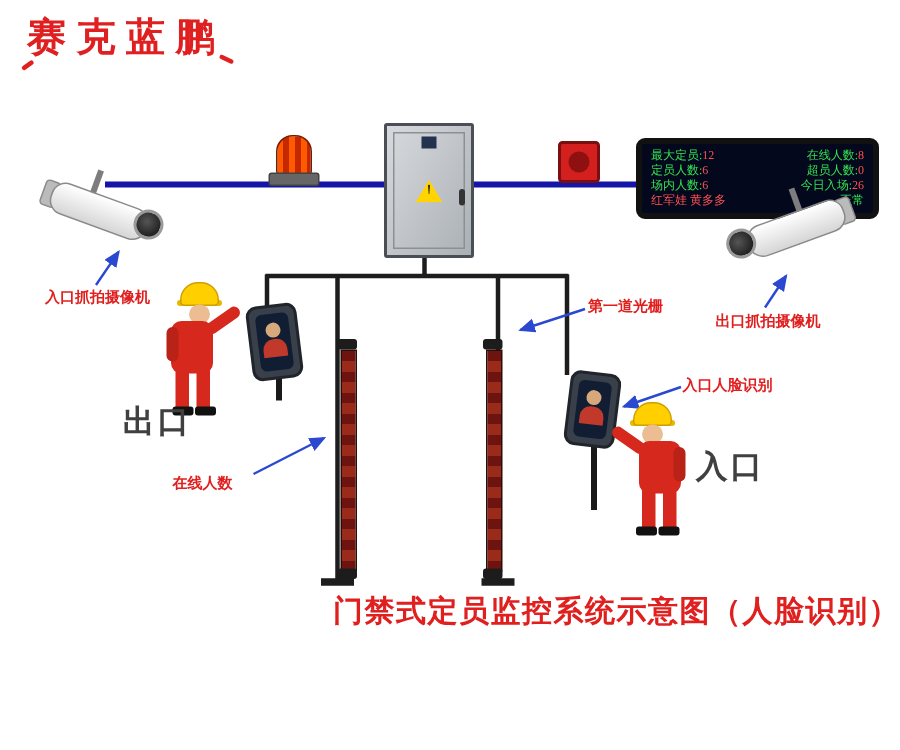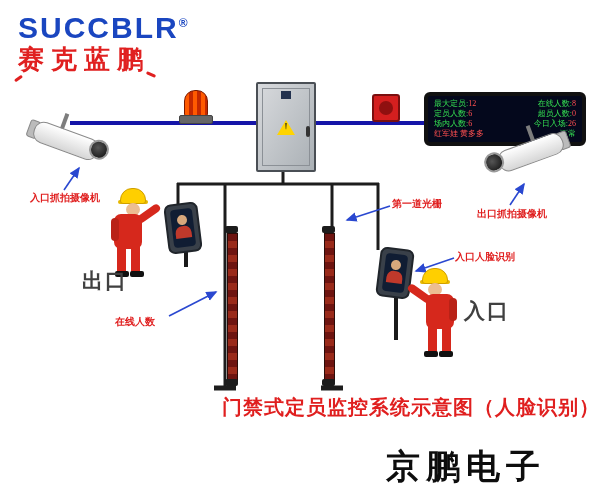--- a/index.html
+++ b/index.html
@@ -139,21 +139,20 @@
     <line class="foot" x1="214" y1="388" x2="236" y2="388"></line>
     <line class="foot" x1="321" y1="388" x2="343" y2="388"></line>
     <line class="arrow" x1="64" y1="190" x2="79" y2="168" marker-end="url(#arw)"></line>
     <line class="arrow" x1="169" y1="316" x2="216" y2="292" marker-end="url(#arw)"></line>
     <line class="arrow" x1="390" y1="206" x2="347" y2="220" marker-end="url(#arw)"></line>
     <line class="arrow" x1="454" y1="258" x2="416" y2="271" marker-end="url(#arw)"></line>
     <line class="arrow" x1="510" y1="205" x2="524" y2="184" marker-end="url(#arw)"></line>
   </svg>
 
   <div id="logo" class="abs">
-    <div class="logo-en"><span>SUCCBLR</span><sup>®</sup></div>
     <div style="position:relative">
       <div id="stroke1" class="logo-stroke"></div>
       <div id="stroke2" class="logo-stroke"></div>
       <div class="logo-cn">赛克蓝鹏</div>
     </div>
   </div>
 
   <div id="led" class="abs">
     <div class="led-row">
       <span><span class="lbl">最大定员:</span><span class="val">12</span></span>
@@ -258,15 +257,14 @@
   <div id="lbl-entrance-cam" class="callout">入口抓拍摄像机</div>
   <div id="lbl-exit-cam" class="callout">出口抓拍摄像机</div>
   <div id="lbl-first-barrier" class="callout">第一道光栅</div>
   <div id="lbl-second-barrier" class="callout">在线人数</div>
   <div id="lbl-entrance-face" class="callout">入口人脸识别</div>
 
   <div id="lbl-exit" class="dir-label">出口</div>
   <div id="lbl-entrance" class="dir-label">入口</div>
 
   <div id="title" class="abs">门禁式定员监控系统示意图（人脸识别）</div>
-  <div id="footer-brand" class="abs">京鹏电子</div>
 
 </div>
 
 </body></html>

